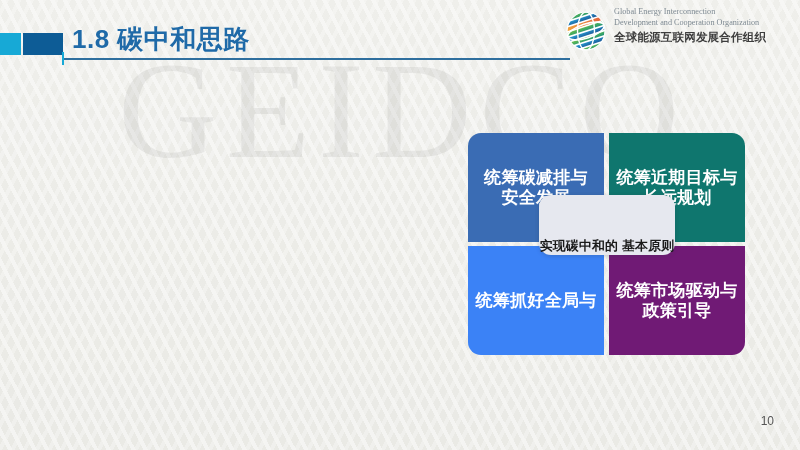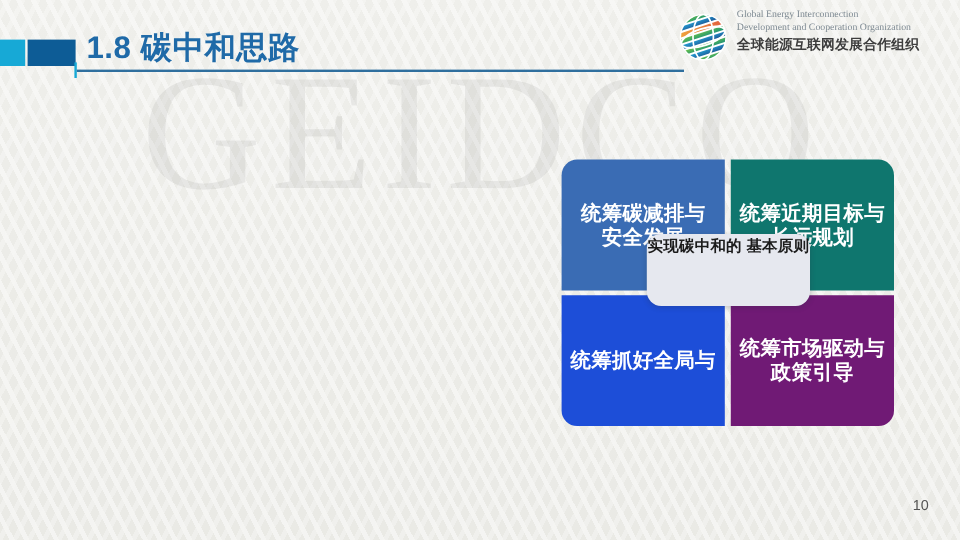--- a/index.html
+++ b/index.html
@@ -82,28 +82,28 @@
     position:absolute;left:468px;top:133px;width:277px;height:222px;
   }
   .quad{
     position:absolute;width:136px;height:109px;
     display:flex;align-items:center;justify-content:center;
     text-align:center;color:#fff;font-size:17px;line-height:20px;
     font-weight:bold;letter-spacing:.3px;
   }
   #quad-tl{left:0;top:0;background:#3a6cb4;border-top-left-radius:13px;}
   #quad-tr{left:141px;top:0;background:#0f766e;border-top-right-radius:13px;}
-  #quad-bl{left:0;top:113px;background:#1d4ed8;border-bottom-left-radius:13px;}
+  #quad-bl{left:0;top:113px;background:#3b82f6;border-bottom-left-radius:13px;}
   #quad-br{left:141px;top:113px;background:#701a75;border-bottom-right-radius:13px;justify-content:center;}
   .quad span{display:block;}
   #center-box{
     position:absolute;left:71px;top:62px;width:136px;height:60px;
     background:#e6e8ef;border-radius:12px;
     box-shadow:0 1px 4px rgba(40,50,70,.22);
-    display:flex;align-items:flex-start;justify-content:center;
+    display:flex;align-items:flex-end;justify-content:center;
     text-align:center;color:#1b1b1b;font-size:12.9px;line-height:19px;
     font-weight:bold;letter-spacing:.2px;
   }
 
   
   #page-number{
     position:absolute;right:26px;bottom:22px;
     font-size:12px;color:#555;
   }
 </style>

